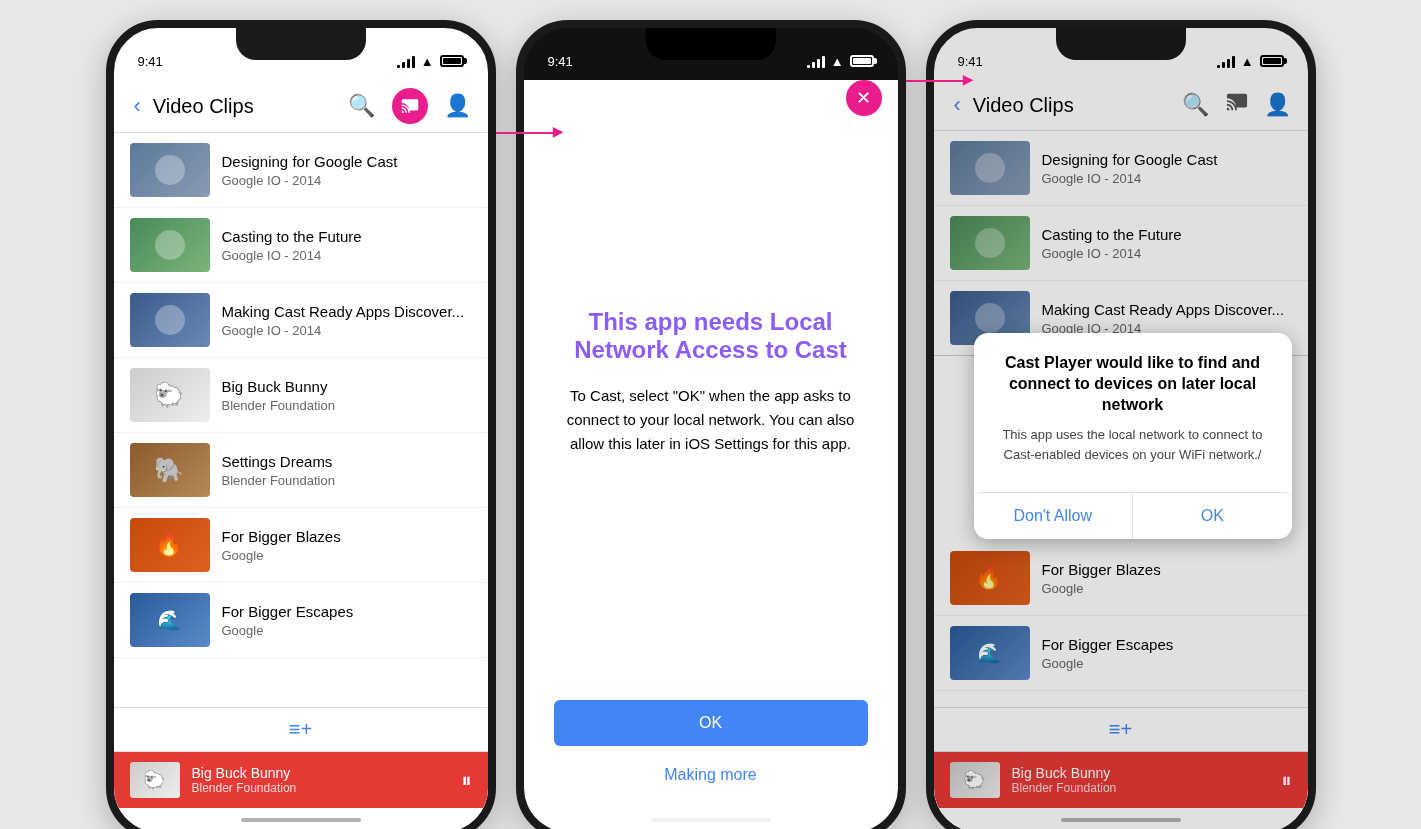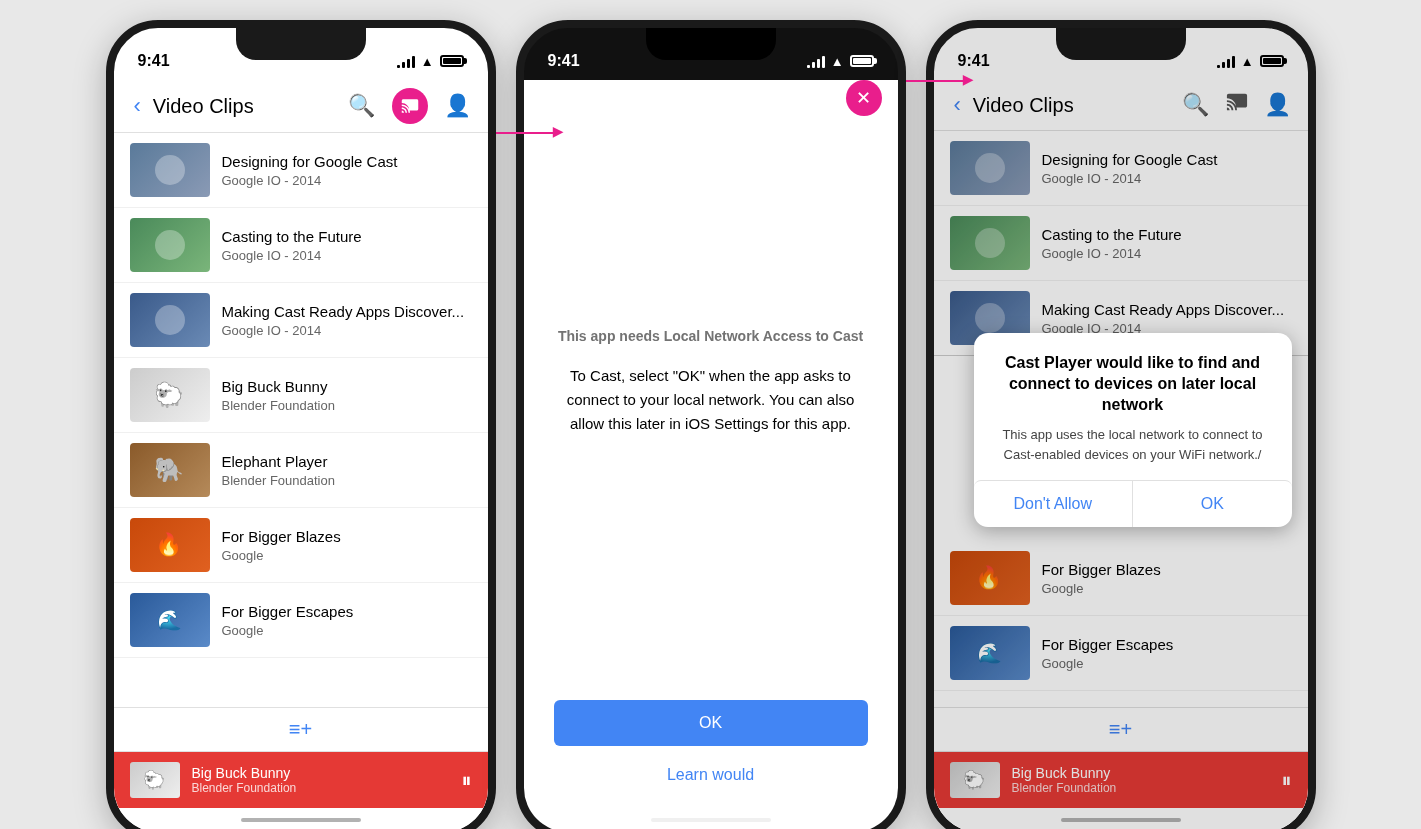--- a/index.html
+++ b/index.html
@@ -41,22 +41,22 @@
       display: flex;
       justify-content: space-between;
       align-items: center;
       padding: 14px 24px 0;
       height: 52px;
       position: relative;
       z-index: 5;
     }
 
     .status-time {
-      font-size: 16px;
-      font-weight: 700;
+      font-size: 13px;
+      font-weight: 400;
       color: #000;
       text-align: right;
     }
 
     .status-time.dark { color: #fff; }
 
     .status-icons {
       display: flex;
       align-items: center;
       gap: 6px;
@@ -311,23 +311,23 @@
       top: 0;
       left: 0;
       right: 0;
       bottom: 0;
       display: flex;
       flex-direction: column;
       overflow: hidden;
     }
 
     .dialog-title {
-      font-size: 14px;
+      font-size: 24px;
       font-weight: 700;
-      color: #737373;
+      color: #8b5cf6;
       margin-bottom: 20px;
     }
 
     .dialog-body {
       font-size: 15px;
       color: #000;
       line-height: 1.6;
       margin-bottom: 16px;
     }
 
@@ -423,21 +423,21 @@
     .overlay-dialog-body {
       font-size: 13px;
       color: #444;
       line-height: 1.5;
       margin-bottom: 0;
     }
 
     .overlay-dialog-buttons {
       display: flex;
       border-top: 1px solid #e0e0e0;
-      margin-top: 16px;
+      margin-top: 28px;
       border-radius: 7px;
     }
 
     .overlay-btn {
       flex: 1;
       padding: 14px;
       border: none;
       background: none;
       font-size: 16px;
       cursor: pointer;
@@ -576,21 +576,21 @@
             <div class="video-info">
               <div class="video-title">Big Buck Bunny</div>
               <div class="video-subtitle">Blender Foundation</div>
             </div>
           </div>
           <div class="video-item">
             <div class="video-thumb thumb-elephant">
               <div class="thumb-inner" style="font-size:24px;">🐘</div>
             </div>
             <div class="video-info">
-              <div class="video-title">Elephant Player</div>
+              <div class="video-title">Settings Dreams</div>
               <div class="video-subtitle">Blender Foundation</div>
             </div>
           </div>
           <div class="video-item">
             <div class="video-thumb thumb-blazes">
               <div class="thumb-inner" style="font-size:22px;color:#fff;">🔥</div>
             </div>
             <div class="video-info">
               <div class="video-title">For Bigger Blazes</div>
               <div class="video-subtitle">Google</div>
@@ -658,21 +658,21 @@
           <span>✕</span>
         </div>
 
         <div class="dialog-white-bg">
           <div class="dialog-inner">
             <div class="dialog-title">This app needs Local Network Access to Cast</div>
             <div class="dialog-body">To Cast, select "OK" when the app asks to connect to your local network. You can also allow this later in iOS Settings for this app.</div>
           </div>
           <div class="dialog-actions">
             <button class="btn-ok">OK</button>
-            <button class="btn-learn">Learn would</button>
+            <button class="btn-learn">Making more</button>
           </div>
           <div class="home-indicator">
             <div class="home-bar" style="background:#ccc;"></div>
           </div>
         </div>
       </div>
     </div>
 
     <div class="annotation-arrow-2" style="top:60px; right:-60px; left:auto; position:absolute;">
       <div class="arrow-line"></div>

